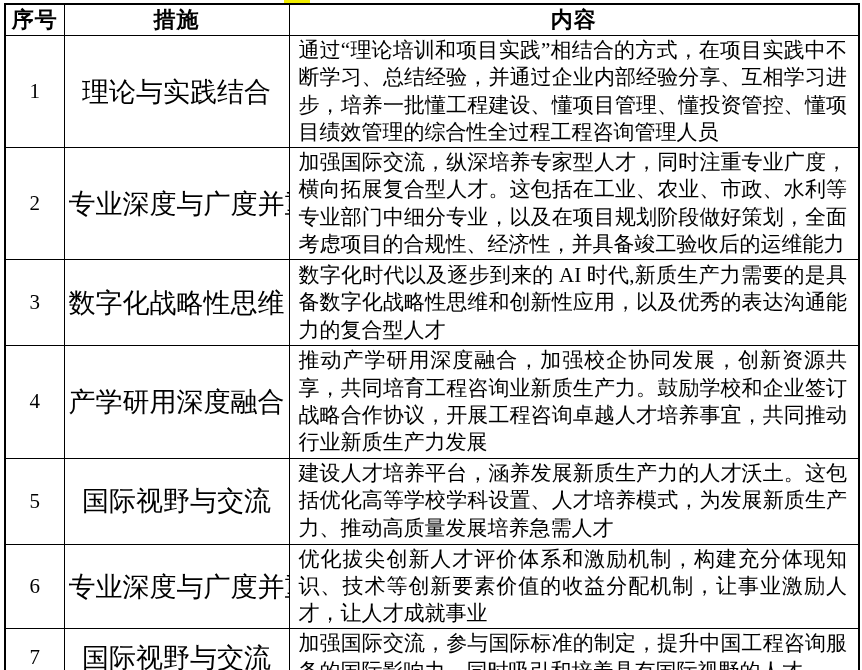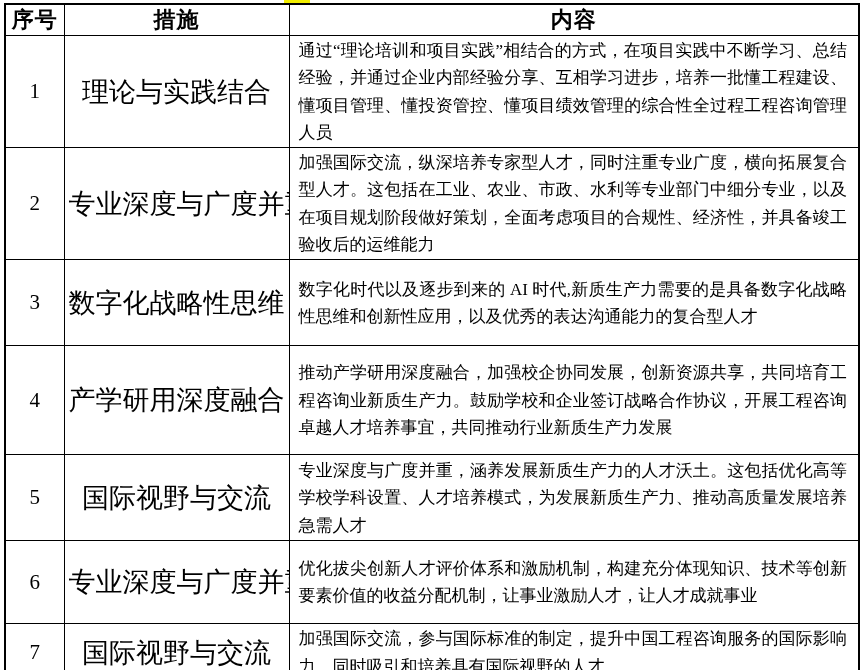--- a/index.html
+++ b/index.html
@@ -58,21 +58,21 @@
     padding: 0;
   }
   td.cell-measure {
     font-size: 27px;
     text-align: center;
     vertical-align: middle;
     padding: 0 4px;
     white-space: nowrap;
   }
   td.cell-content {
-    font-size: 17px;
+    font-size: 21px;
     line-height: 27.3px;
     text-align: justify;
     text-justify: inter-ideograph;
     vertical-align: middle;
     padding: 1px 11px 1px 9px;
   }
 </style>
 </head>
 <body>
 
@@ -110,21 +110,21 @@
         <td class="cell-content">数字化时代以及逐步到来的 AI 时代,新质生产力需要的是具备数字化战略性思维和创新性应用，以及优秀的表达沟通能力的复合型人才</td>
       </tr>
       <tr style="height:109px">
         <td class="cell-no">4</td>
         <td class="cell-measure">产学研用深度融合</td>
         <td class="cell-content">推动产学研用深度融合，加强校企协同发展，创新资源共享，共同培育工程咨询业新质生产力。鼓励学校和企业签订战略合作协议，开展工程咨询卓越人才培养事宜，共同推动行业新质生产力发展</td>
       </tr>
       <tr style="height:86px">
         <td class="cell-no">5</td>
         <td class="cell-measure">国际视野与交流</td>
-        <td class="cell-content">专业深度与广度并重，涵养发展新质生产力的人才沃土。这包括优化高等学校学科设置、人才培养模式，为发展新质生产力、推动高质量发展培养急需人才</td>
+        <td class="cell-content">建设人才培养平台，涵养发展新质生产力的人才沃土。这包括优化高等学校学科设置、人才培养模式，为发展新质生产力、推动高质量发展培养急需人才</td>
       </tr>
       <tr style="height:83px">
         <td class="cell-no">6</td>
         <td class="cell-measure">专业深度与广度并重</td>
         <td class="cell-content">优化拔尖创新人才评价体系和激励机制，构建充分体现知识、技术等创新要素价值的收益分配机制，让事业激励人才，让人才成就事业</td>
       </tr>
       <tr style="height:51px">
         <td class="cell-no">7</td>
         <td class="cell-measure">国际视野与交流</td>
         <td class="cell-content">加强国际交流，参与国际标准的制定，提升中国工程咨询服务的国际影响力，同时吸引和培养具有国际视野的人才</td>

